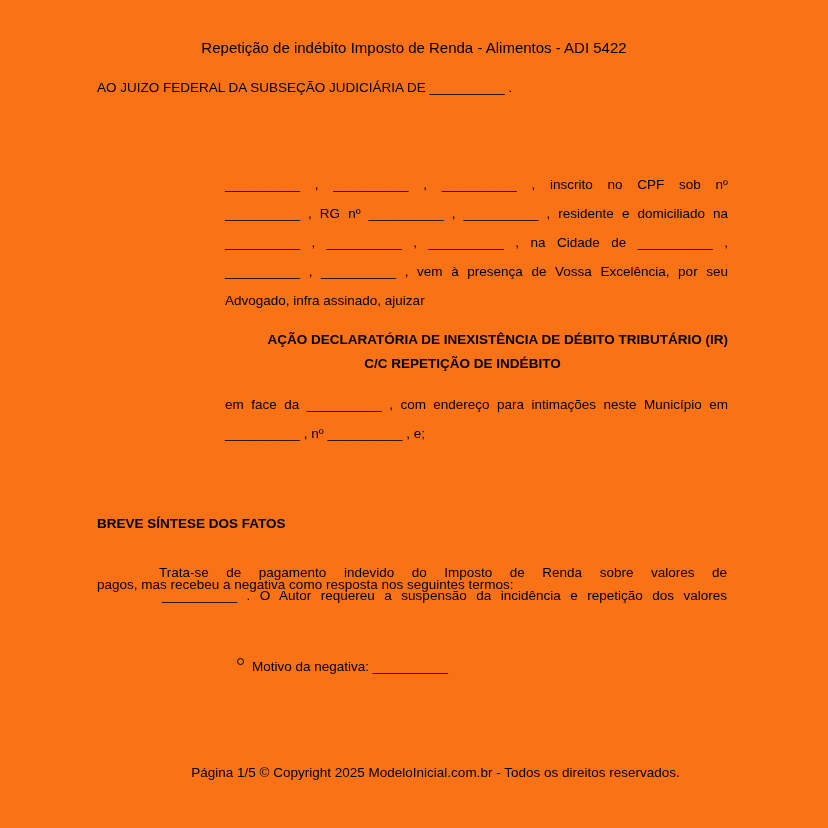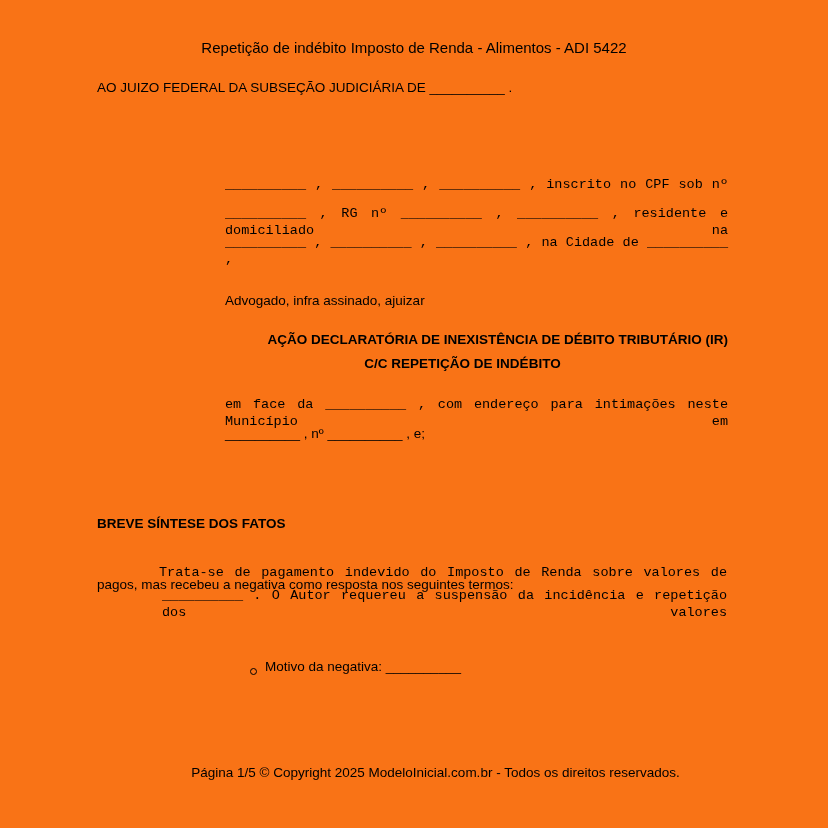--- a/index.html
+++ b/index.html
@@ -8,21 +8,21 @@
     width: 828px;
     height: 828px;
     background: #f97316;
     font-family: "Liberation Sans", sans-serif;
     color: #000000;
     font-size: 13.5px;
     line-height: 17px;
     overflow: hidden;
   }
   .line { position: absolute; white-space: nowrap; }
-  .just { white-space: normal; text-align: justify; text-align-last: justify; font-family: Liberation Mono, monospace; }
+  .just { white-space: normal; text-align: justify; text-align-last: justify; }
   .center { left: 0; right: 0; text-align: center; white-space: nowrap; }
   .bold { font-weight: bold; }
 
   .l-title     { top: 39px;  font-size: 15px; }
   .l-addressee { top: 79px;  left: 97px; }
 
   .q0 { top: 176px; left: 225px; width: 503px; }
   .q1 { top: 205px; left: 225px; width: 503px; }
   .q2 { top: 234px; left: 225px; width: 503px; }
   .q3 { top: 263px; left: 225px; width: 503px; }
@@ -33,21 +33,21 @@
 
   .e0 { top: 396px; left: 225px; width: 503px; }
   .e1 { top: 425px; left: 225px; }
 
   .l-section { top: 515px; left: 97px; }
 
   .f0 { top: 564px; left: 159px; width: 568px; }
   .f1 { top: 587px; left: 162px; width: 565px; }
   .f2 { top: 576px; left: 97px; }
 
-  .l-bullet { top: 658px; left: 250px; display: flex; align-items: flex-end; }
+  .l-bullet { top: 658px; left: 237px; display: flex; align-items: flex-start; }
   .bullet-circle {
     display: inline-block;
     width: 5px; height: 5px;
     border: 1.4px solid #000;
     border-radius: 50%;
     margin-right: 8px;
     flex: 0 0 auto;
   }
 
   .l-footer { top: 764px; font-size: 13.5px; padding-left: 43px; }
@@ -57,20 +57,21 @@
 
 <div class="page">
 
   <div class="line center l-title">Repetição de indébito Imposto de Renda - Alimentos - ADI 5422</div>
 
   <div class="line l-addressee">AO JUIZO FEDERAL DA SUBSEÇÃO JUDICIÁRIA DE __________ .</div>
 
   <div class="line just q0">__________ , __________ , __________ , inscrito no CPF sob nº</div>
   <div class="line just q1">__________ , RG nº __________ , __________ , residente e domiciliado na</div>
   <div class="line just q2">__________ , __________ , __________ , na Cidade de __________ ,</div>
+  <div class="line just q3">__________ , __________ , vem à presença de Vossa Excelência, por seu</div>
   <div class="line q4">Advogado, infra assinado, ajuizar</div>
 
   <div class="line bold h1">AÇÃO DECLARATÓRIA DE INEXISTÊNCIA DE DÉBITO TRIBUTÁRIO (IR)</div>
   <div class="line bold h2">C/C REPETIÇÃO DE INDÉBITO</div>
 
   <div class="line just e0">em face da __________ , com endereço para intimações neste Município em</div>
   <div class="line e1">__________ , nº __________ , e;</div>
 
   <div class="line bold l-section">BREVE SÍNTESE DOS FATOS</div>
 

